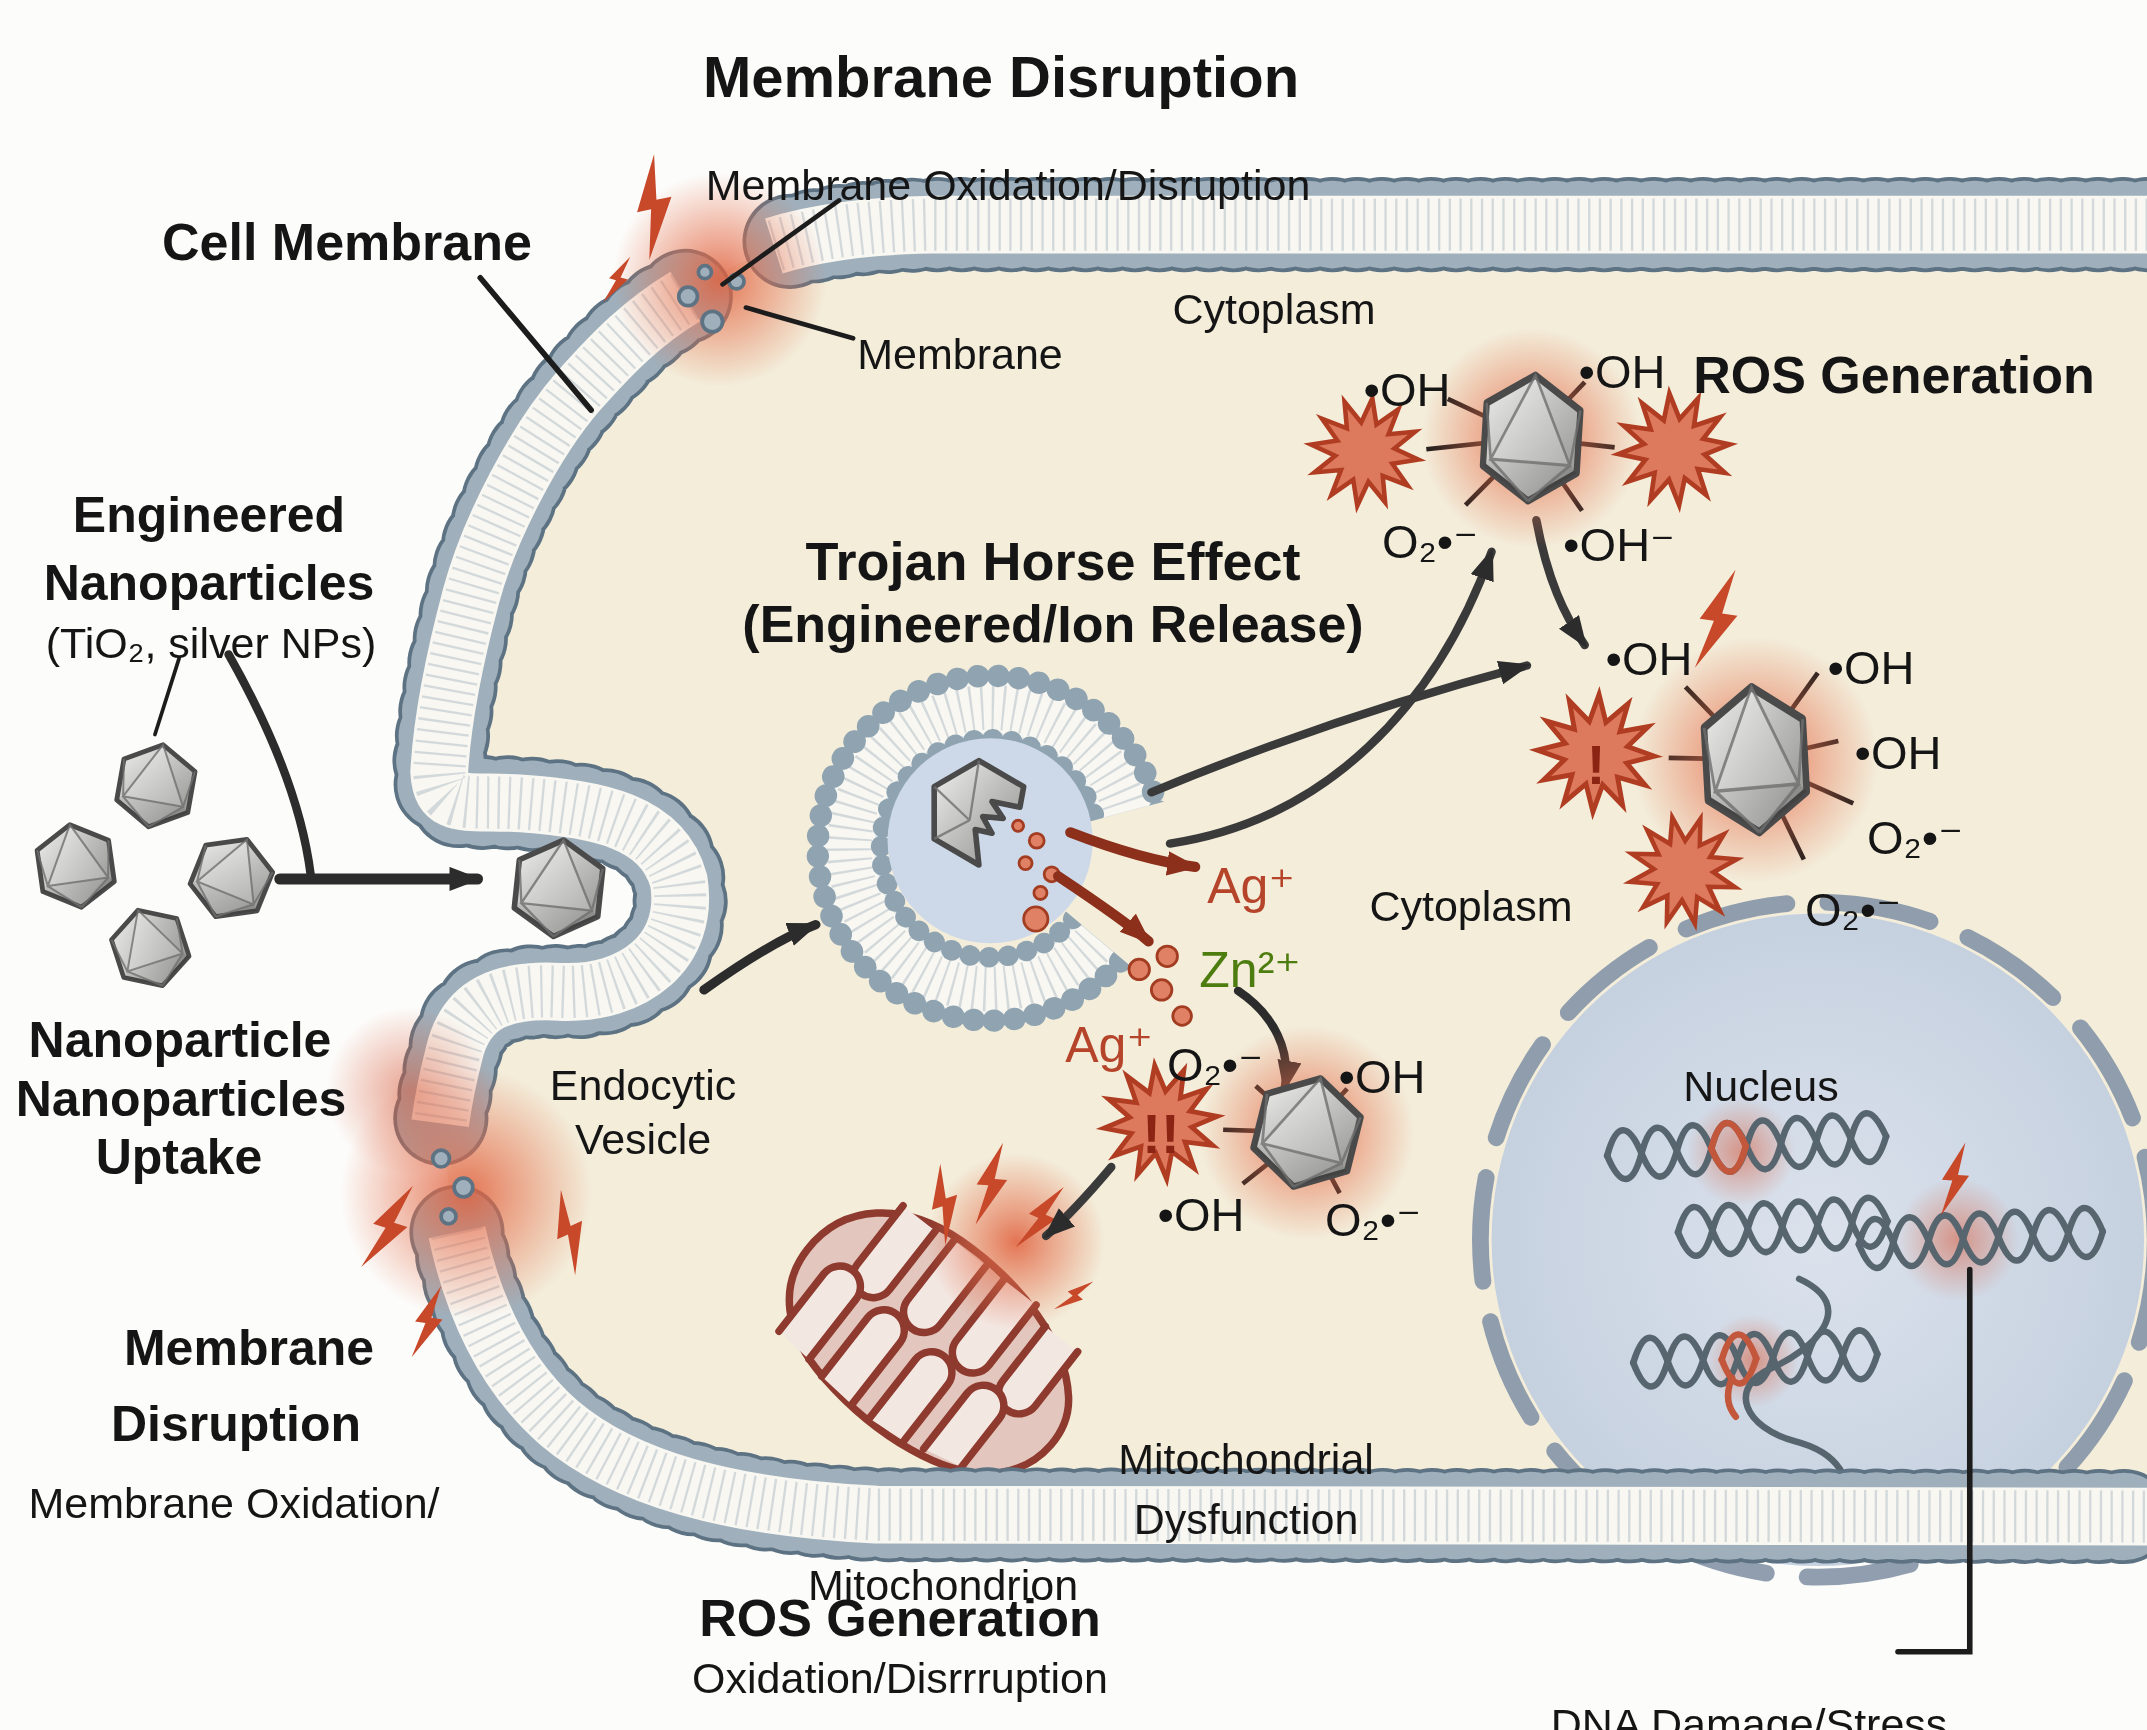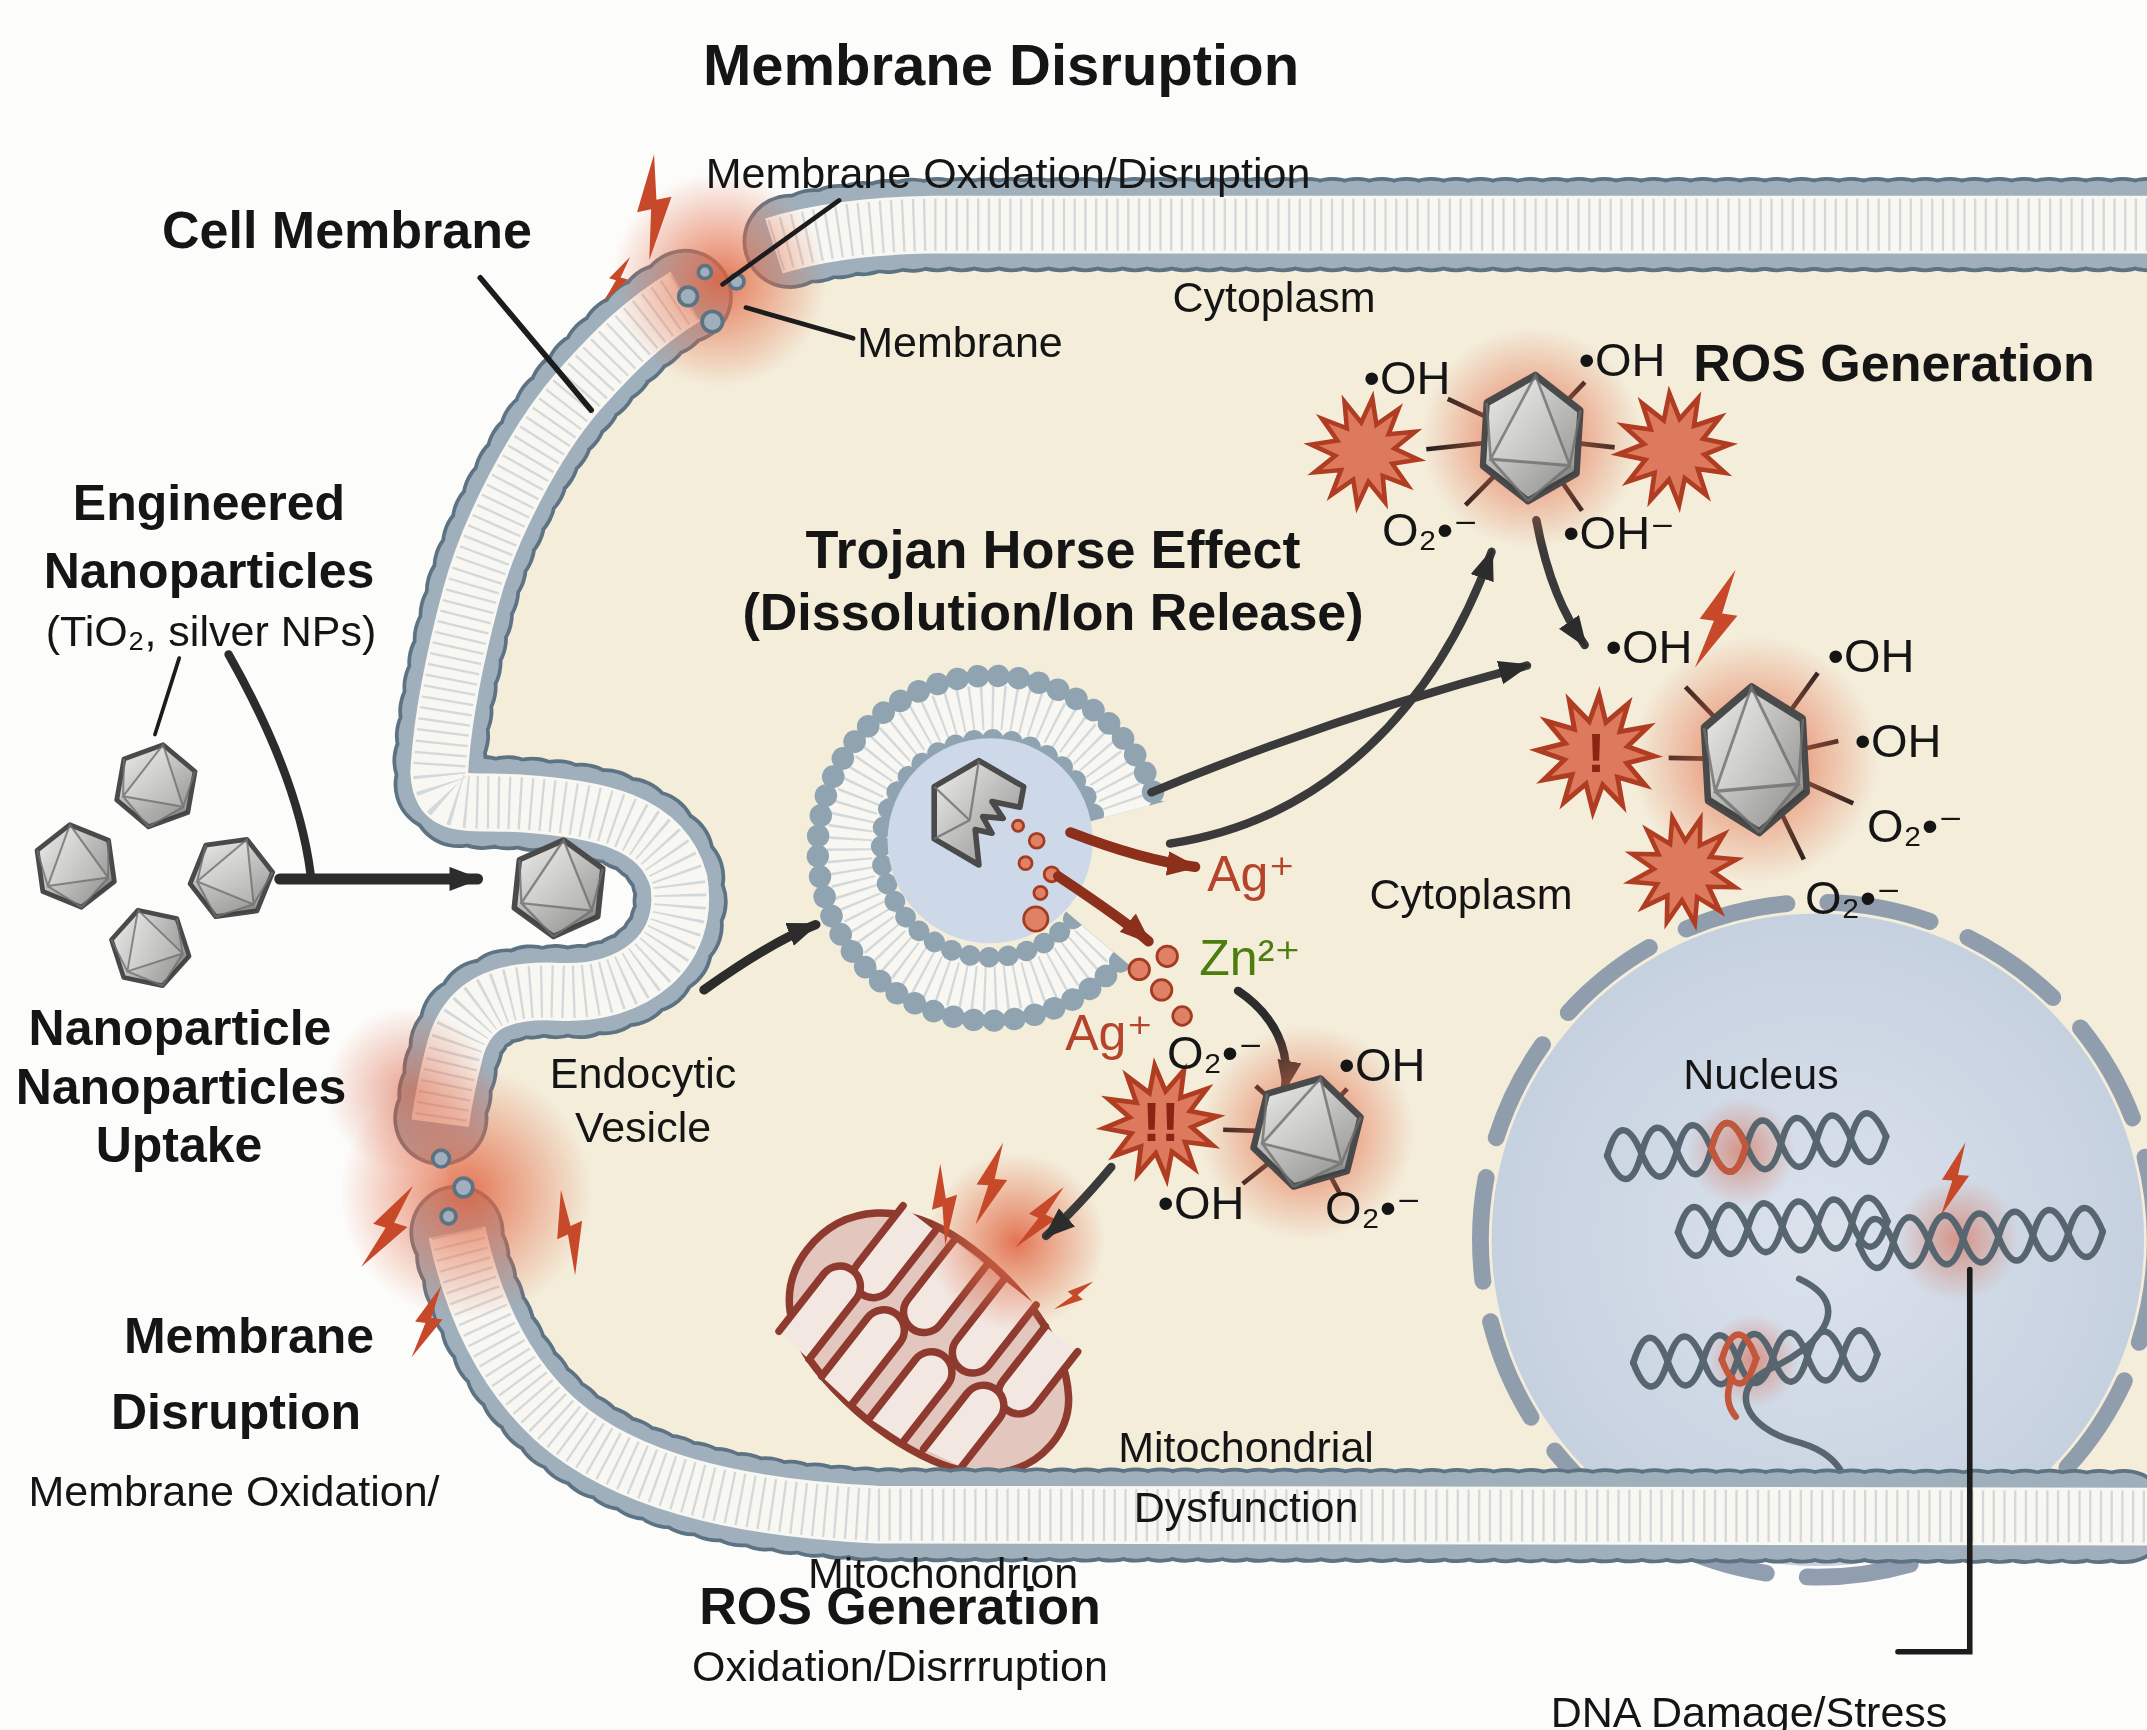--- a/index.html
+++ b/index.html
@@ -1,19 +1,19 @@
 <!DOCTYPE html>
 <html style="font-size:15px"><head>
 <meta charset="utf-8">
 <style>
   html,body{margin:0;padding:0;background:#ffffff;}
   #stage{position:relative;width:2148px;height:1730px;overflow:hidden;background:#fcfcfa;
          font-family:"Liberation Sans","DejaVu Sans",sans-serif;}
   #art{position:absolute;left:0;top:0;}
-  #labelLayer{position:absolute;left:0;top:0;width:2148px;height:1397px;z-index:5;pointer-events:none;}
+  #labelLayer{position:absolute;left:0;top:12px;width:2148px;height:1397px;z-index:5;pointer-events:none;}
   .lbl{position:absolute;transform:translate(-50%,-50%);white-space:nowrap;line-height:1.02;
        color:#151515;text-align:center;font-family:"Liberation Sans","DejaVu Sans",sans-serif;}
 </style>
 </head>
 <body>
 
 <div id="stage">
 
 <svg id="art" width="2148" height="1730" viewBox="0 0 2304 1856">
   <defs>
@@ -274,21 +274,21 @@
       <div class="lbl" style="left: 209px; top: 503px; font-size: 50px; font-weight: 700;">Engineered</div>
       <div class="lbl" style="left: 209px; top: 571px; font-size: 50px; font-weight: 700;">Nanoparticles</div>
       <div class="lbl" style="left: 211px; top: 632px; font-size: 43px; font-weight: 400;">(TiO₂, silver NPs)</div>
       <div class="lbl" style="left: 1274px; top: 298px; font-size: 43px; font-weight: 400;">Cytoplasm</div>
       <div class="lbl" style="left: 1894px; top: 364px; font-size: 52px; font-weight: 700;">ROS Generation</div>
       <div class="lbl" style="left: 1407px; top: 378px; font-size: 47px; font-weight: 400;">•OH</div>
       <div class="lbl" style="left: 1622px; top: 360px; font-size: 47px; font-weight: 400;">•OH</div>
       <div class="lbl" style="left: 1430px; top: 530px; font-size: 47px; font-weight: 400;">O₂•⁻</div>
       <div class="lbl" style="left: 1619px; top: 533px; font-size: 47px; font-weight: 400;">•OH⁻</div>
       <div class="lbl" style="left: 1053px; top: 550px; font-size: 54px; font-weight: 700;">Trojan Horse Effect</div>
-      <div class="lbl" style="left: 1053px; top: 613px; font-size: 52px; font-weight: 700;">(Dissolution/Ion Release)</div>
+      <div class="lbl" style="left: 1053px; top: 613px; font-size: 52px; font-weight: 700;">(Engineered/Ion Release)</div>
       <div class="lbl" style="left: 1649px; top: 647px; font-size: 47px; font-weight: 400;">•OH</div>
       <div class="lbl" style="left: 1871px; top: 656px; font-size: 47px; font-weight: 400;">•OH</div>
       <div class="lbl" style="left: 1898px; top: 741px; font-size: 47px; font-weight: 400;">•OH</div>
       <div class="lbl" style="left: 1915px; top: 826px; font-size: 47px; font-weight: 400;">O₂•⁻</div>
       <div class="lbl" style="left: 1853px; top: 898px; font-size: 47px; font-weight: 400;">O₂•⁻</div>
       <div class="lbl" style="left: 1471px; top: 895px; font-size: 43px; font-weight: 400;">Cytoplasm</div>
       <div class="lbl" style="left: 1251px; top: 874px; font-size: 50px; font-weight: 400; color: rgb(181, 68, 42);">Ag⁺</div>
       <div class="lbl" style="left: 1250px; top: 958px; font-size: 50px; font-weight: 400; color: #4d7c0f;">Zn²⁺</div>
       <div class="lbl" style="left: 1109px; top: 1033px; font-size: 50px; font-weight: 400; color: rgb(181, 68, 42);">Ag⁺</div>
       <div class="lbl" style="left: 1761px; top: 1075px; font-size: 43px; font-weight: 400;">Nucleus</div>

